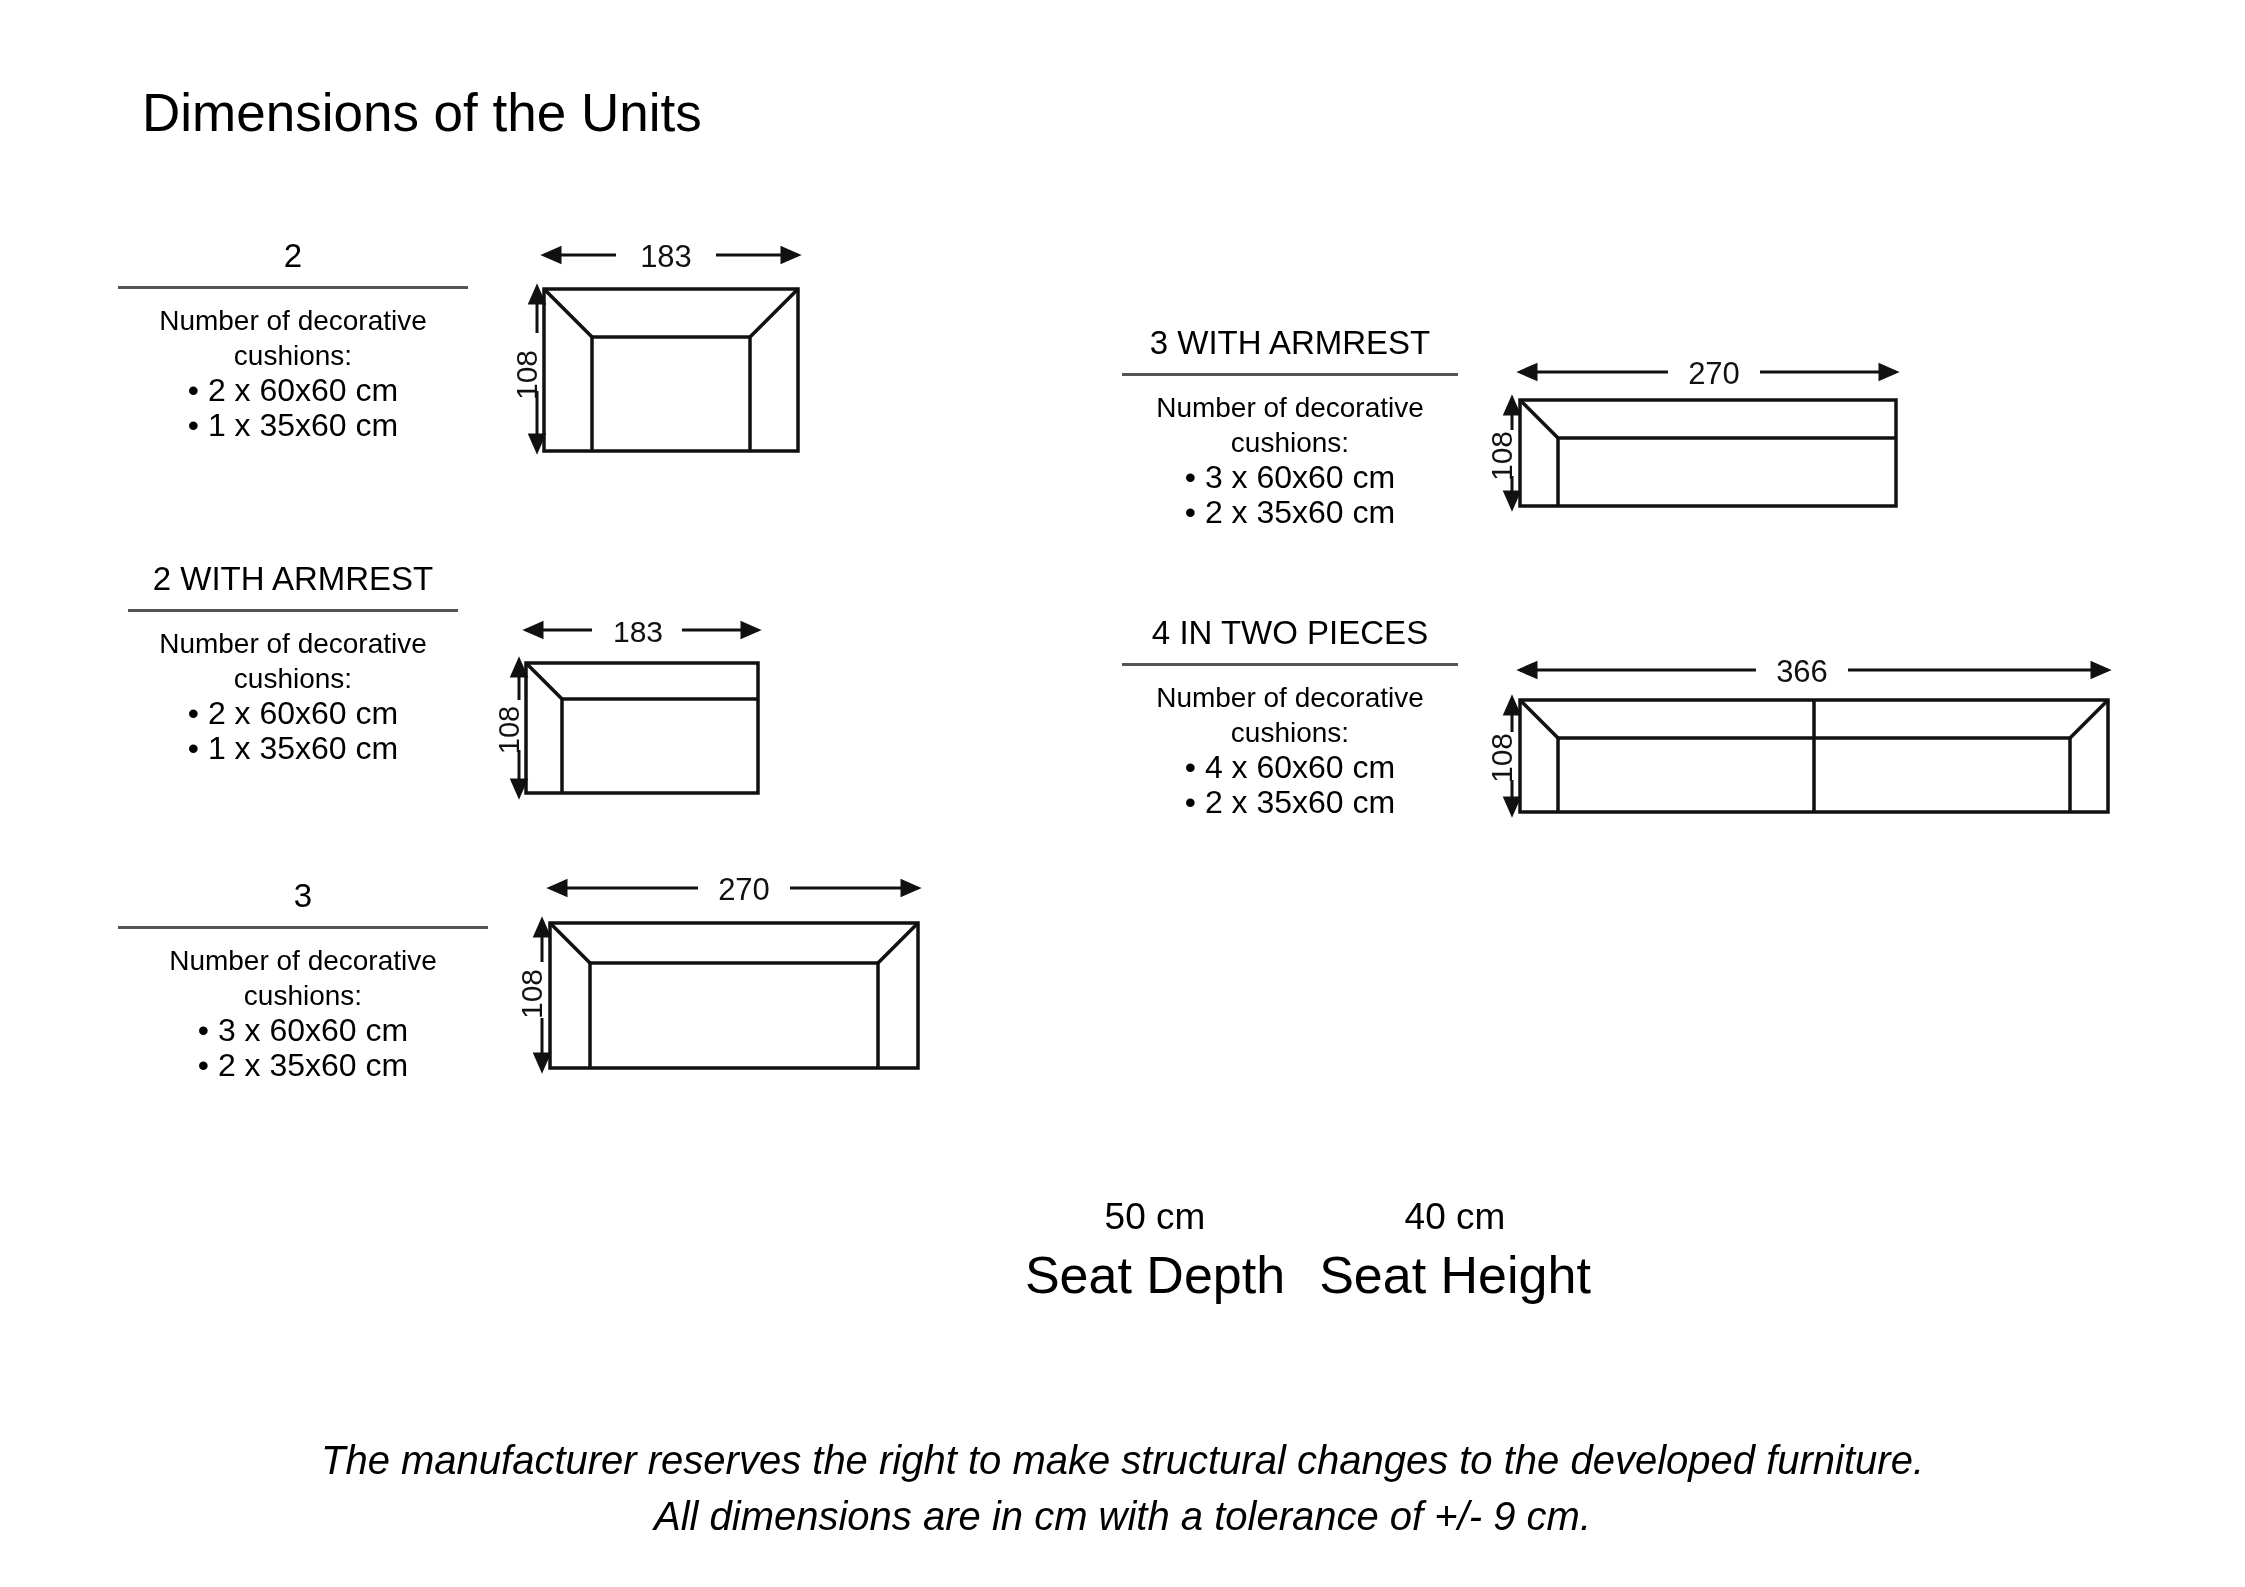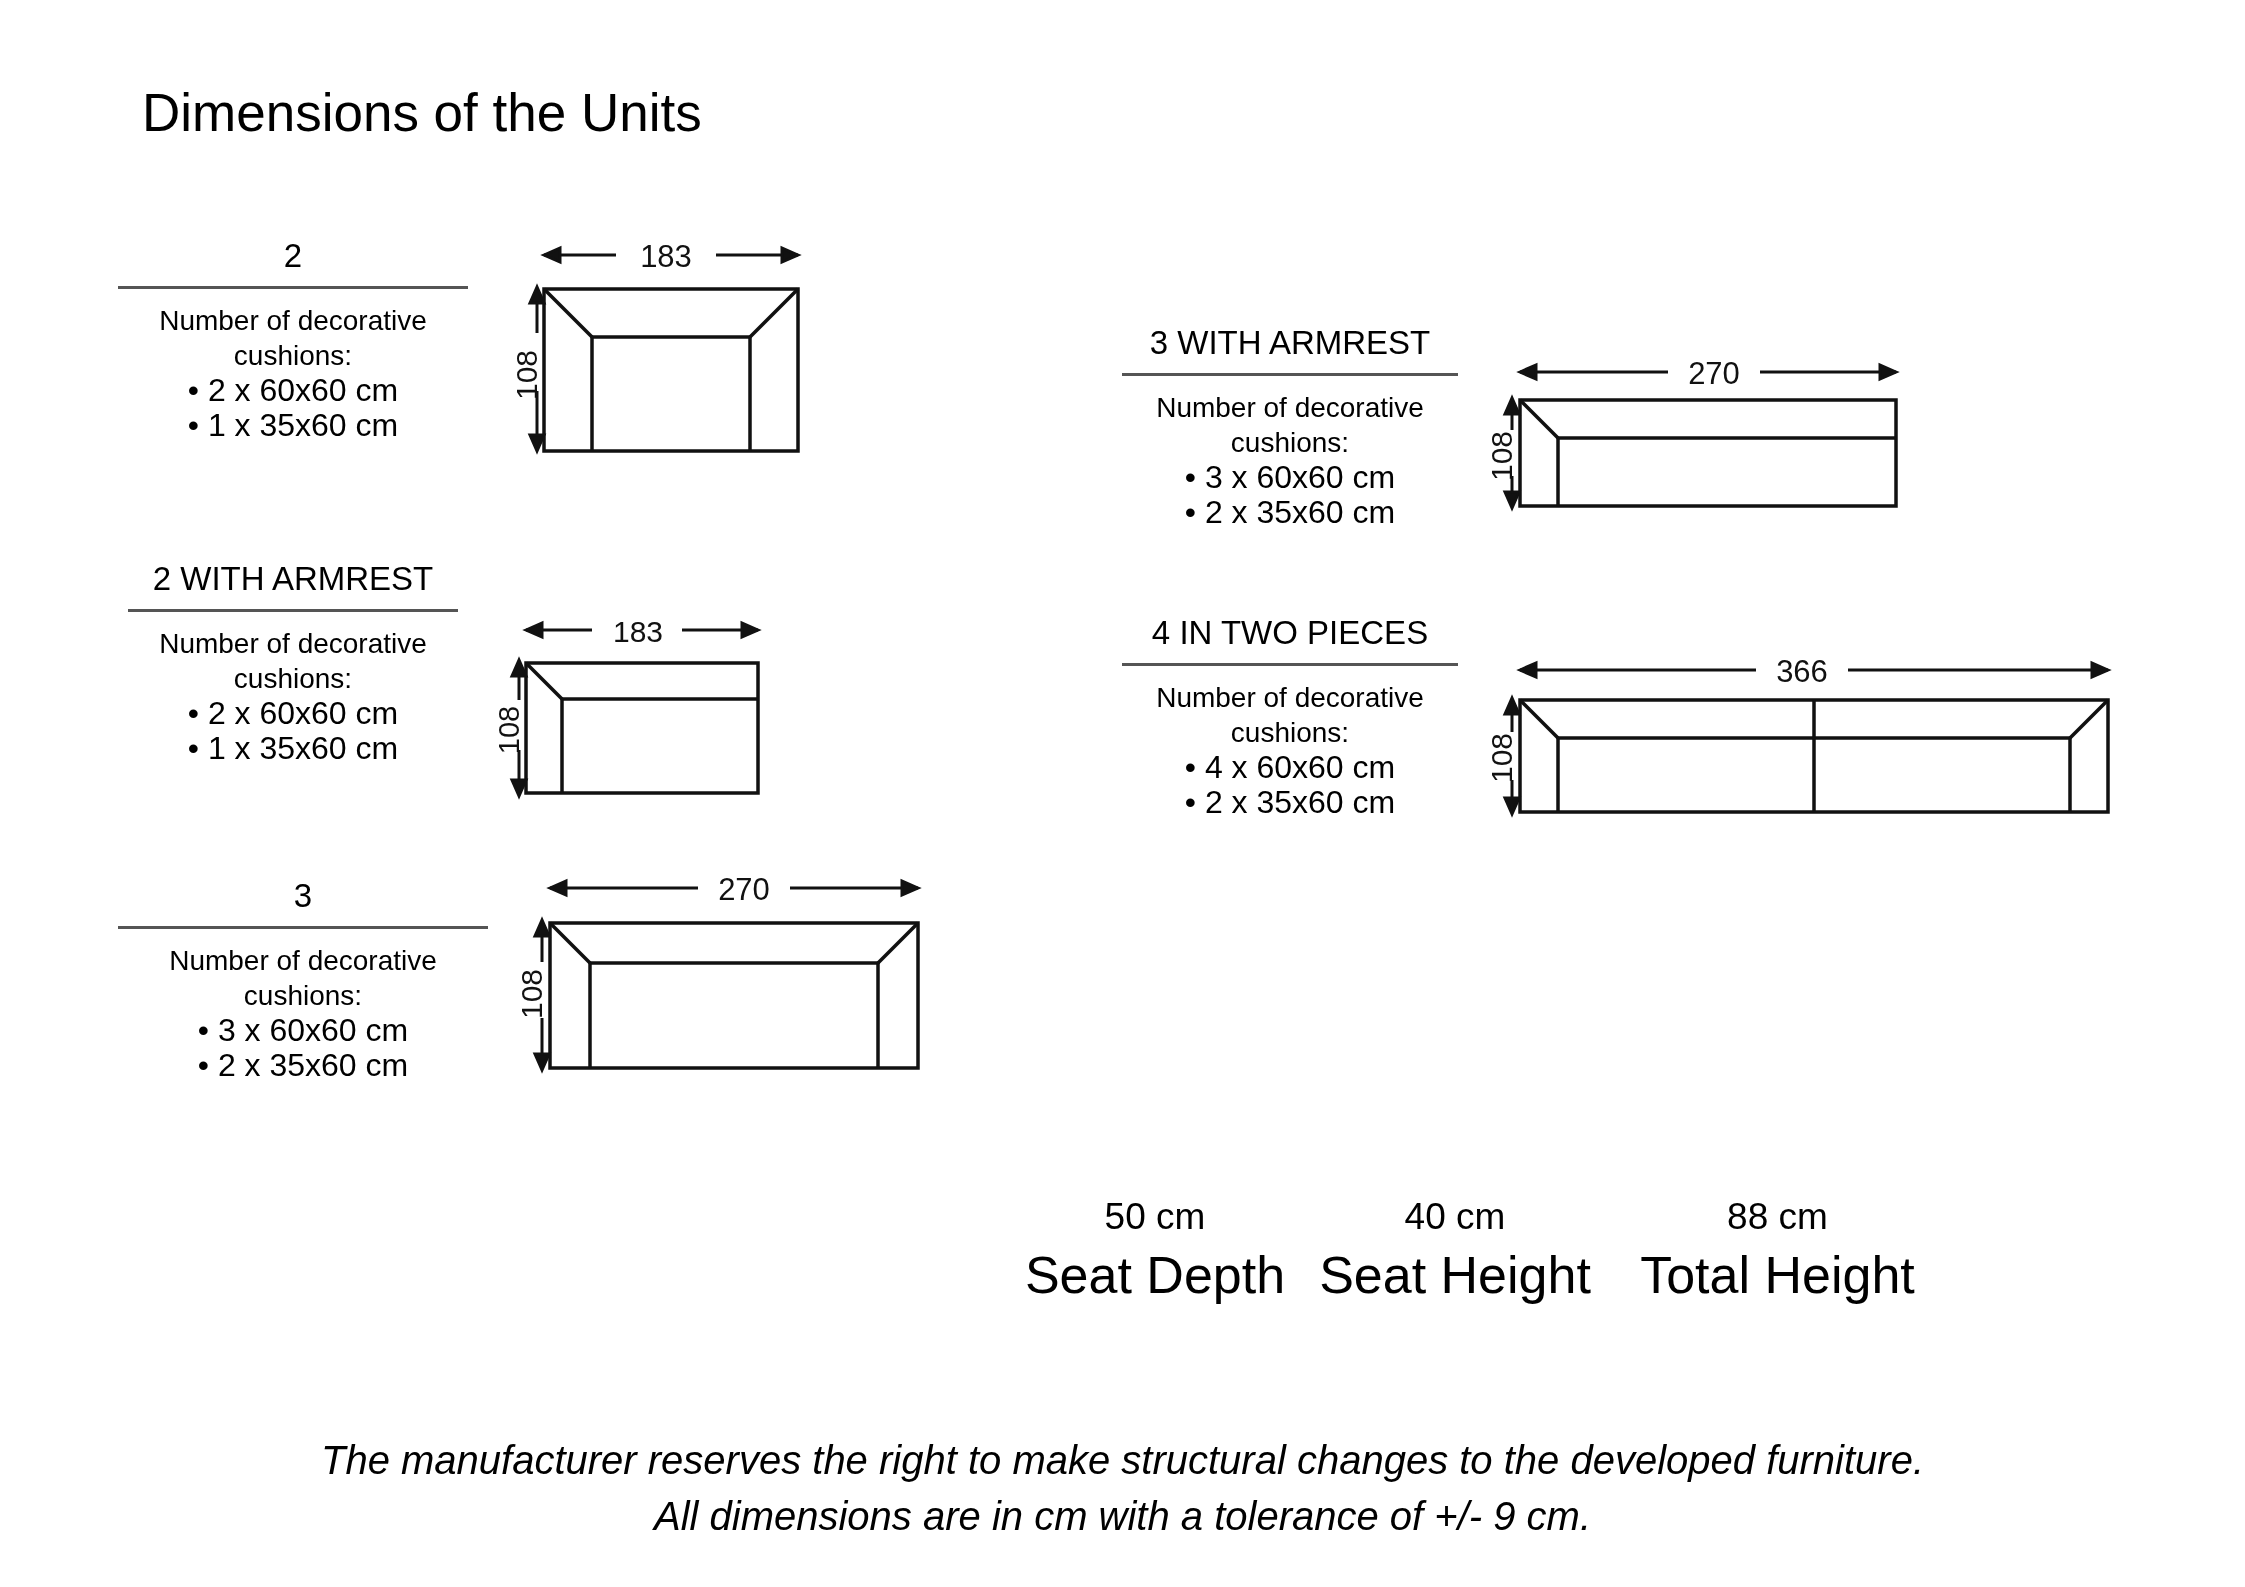--- a/index.html
+++ b/index.html
@@ -326,22 +326,18 @@
 
 <div class="summary" style="left:1005px; top:1188px;">
   <div class="summary-cell" style="width:300px;">
     <div class="summary-value">50 cm</div>
     <div class="summary-label">Seat Depth</div>
   </div>
   <div class="summary-cell" style="width:300px;">
     <div class="summary-value">40 cm</div>
     <div class="summary-label">Seat Height</div>
   </div>
-  <div class="summary-cell" style="width:345px;">
-    <div class="summary-value">88 cm</div>
-    <div class="summary-label">Total Height</div>
-  </div>
 </div>
 
 <div class="footer" style="top:1432px;">
   <div class="footer-line">The manufacturer reserves the right to make structural changes to the developed furniture.</div>
   <div class="footer-line">All dimensions are in cm with a tolerance of +/- 9 cm.</div>
 </div>
 
 </body></html>

